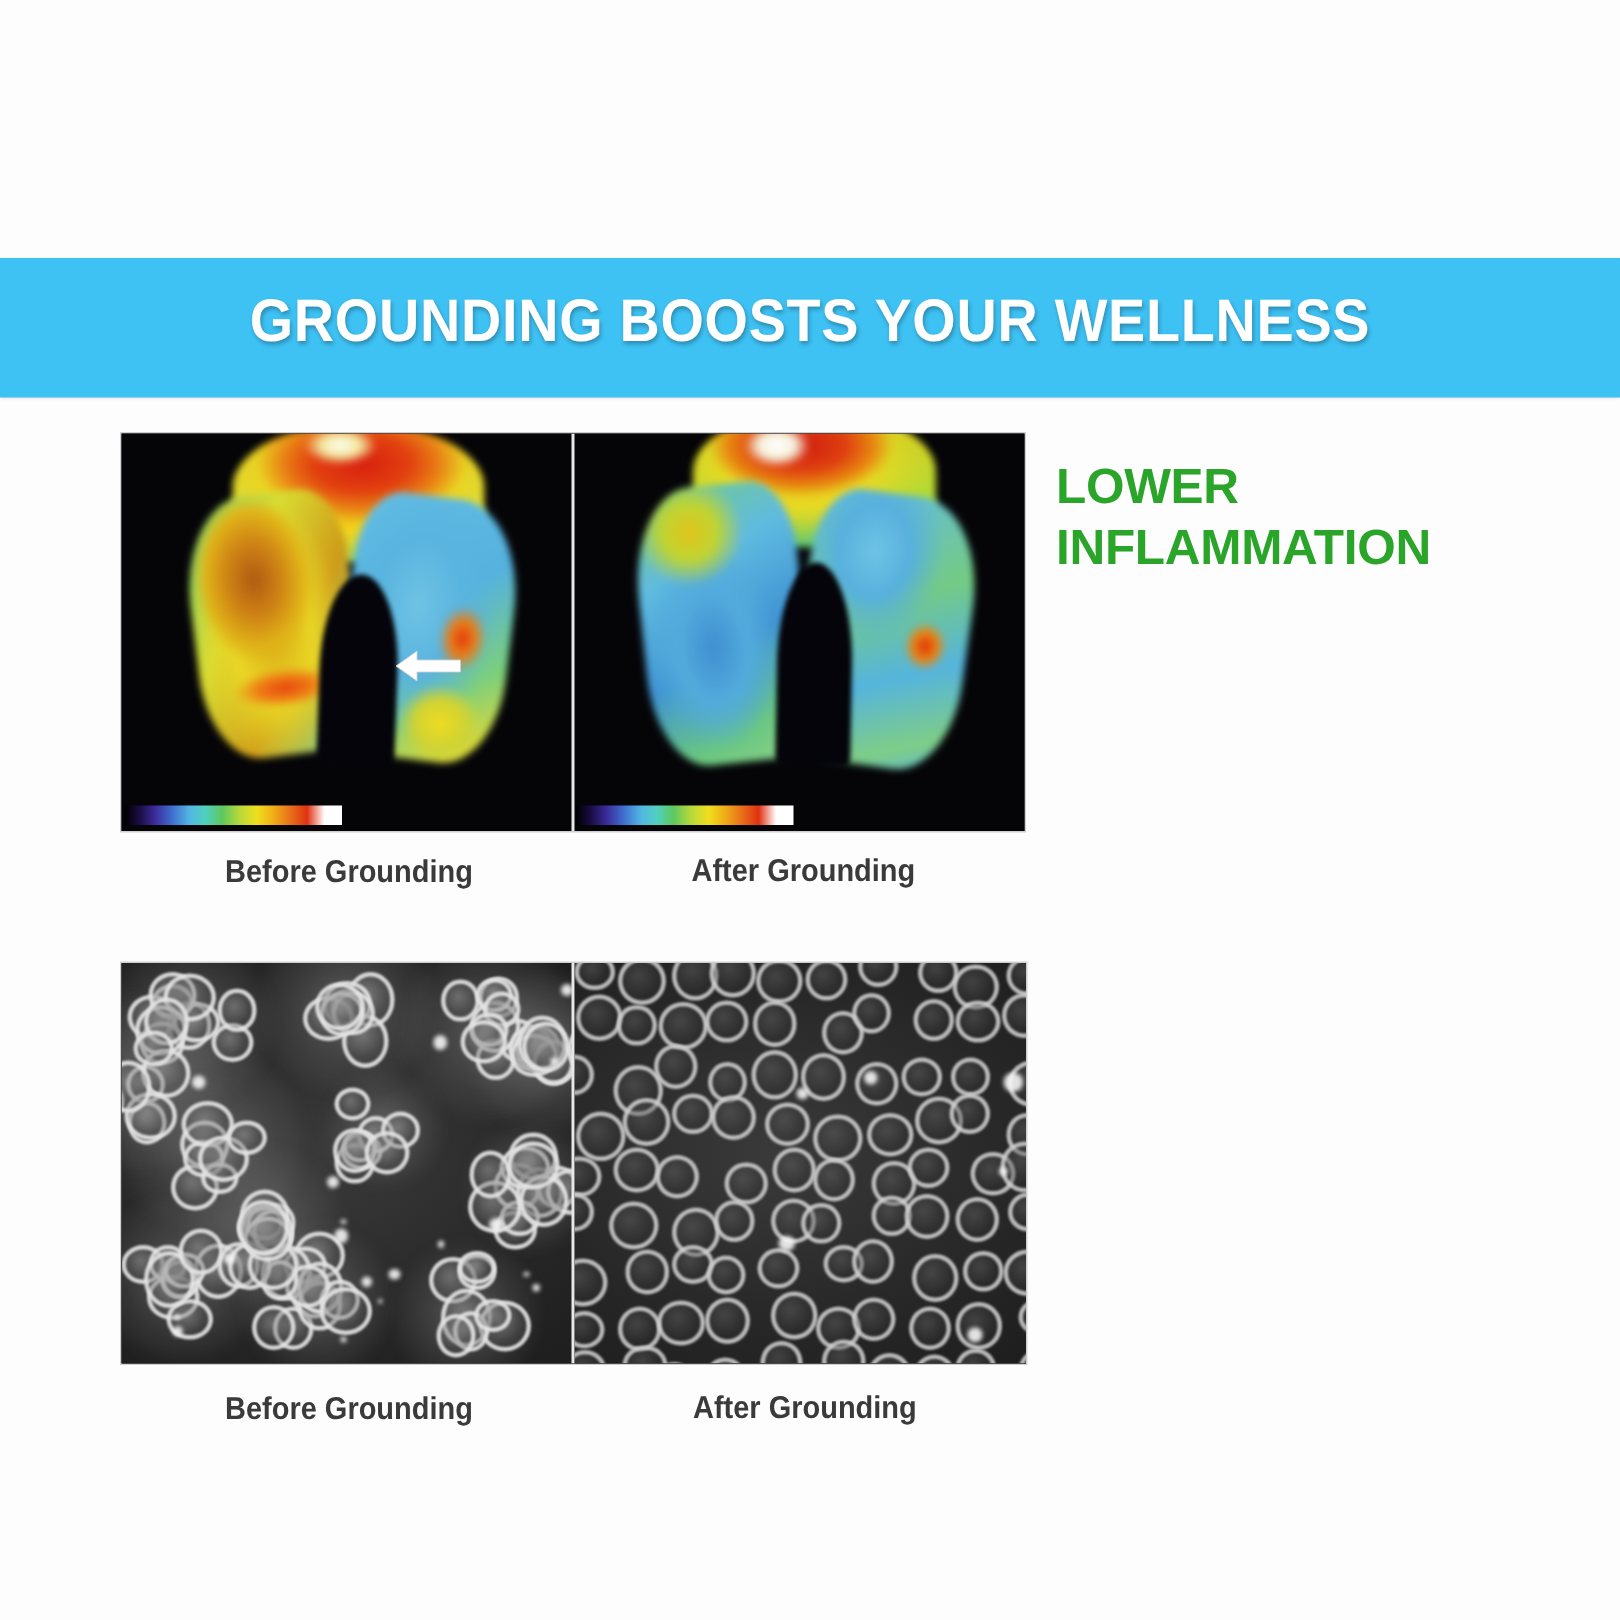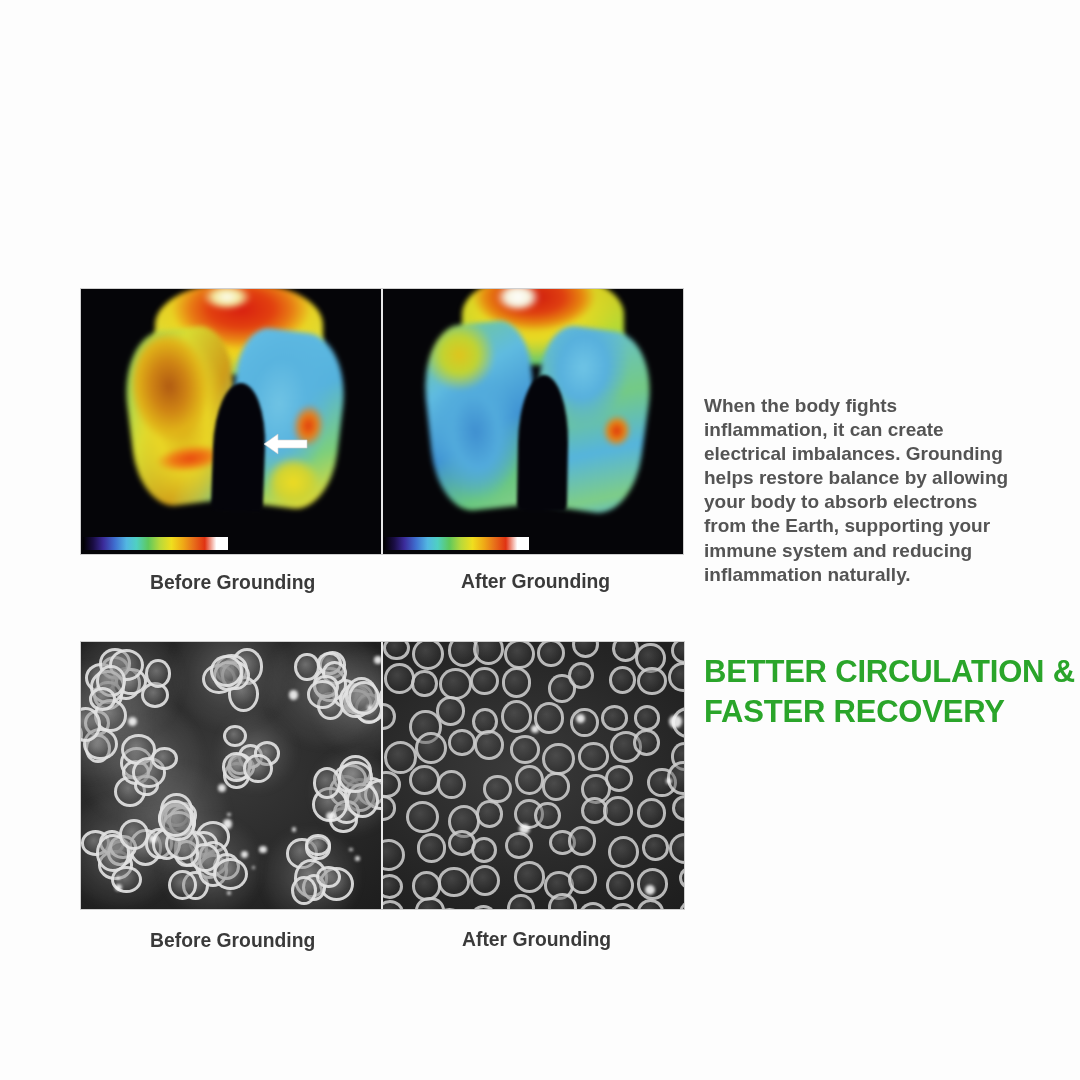--- a/index.html
+++ b/index.html
@@ -249,20 +249,23 @@
     line-height: 24.1px;
   }
   #body-1 { left: 704px; top: 394px; width: 320px; }
   #body-2 { left: 704px; top: 743px; width: 325px; }
 </style>
 </head>
 <body>
 
 <div class="page">
 
+  <div class="banner">
+    <div class="banner-title">GROUNDING BOOSTS YOUR WELLNESS</div>
+  </div>
 
   <div class="media-block" id="thermal-block">
 
     <div class="media-half t-before">
       <div class="thermal-stage">
         <div class="leg hip"></div>
         <div class="leg legL"></div>
         <div class="leg legR"></div>
         <div class="leg gap"></div>
         <svg class="arrow-marker" viewBox="0 0 45 24">
@@ -537,17 +540,16 @@
           <div class="speck" style="width: 12.6512px; height: 12.6512px; left: 286.887px; top: 73.1679px;"></div>
           <div class="speck" style="width: 9.62112px; height: 9.62112px; left: 262.491px; top: 242.919px;"></div>
           <div class="speck" style="width: 7.84584px; height: 7.84584px; left: 148.7px; top: 83.3017px;"></div>
         </div>
     </div>
   </div>
 
   <div class="caption" style="left:150px; top:928px;">Before Grounding</div>
   <div class="caption" style="left:462px; top:927px;">After Grounding</div>
 
-  <div class="bodycopy" id="body-1">When the body fights inflammation, it can create electrical imbalances. Grounding helps restore balance by allowing your body to absorb electrons from the Earth, supporting your immune system and reducing inflammation naturally.</div>
-
-  <div class="headline" id="headline-2">BETTER CIRCULATION &amp; FASTER RECOVERY</div>
+  <div class="headline" id="headline-1">LOWER INFLAMMATION</div>
+
 
 </div>
 
 </body></html>

